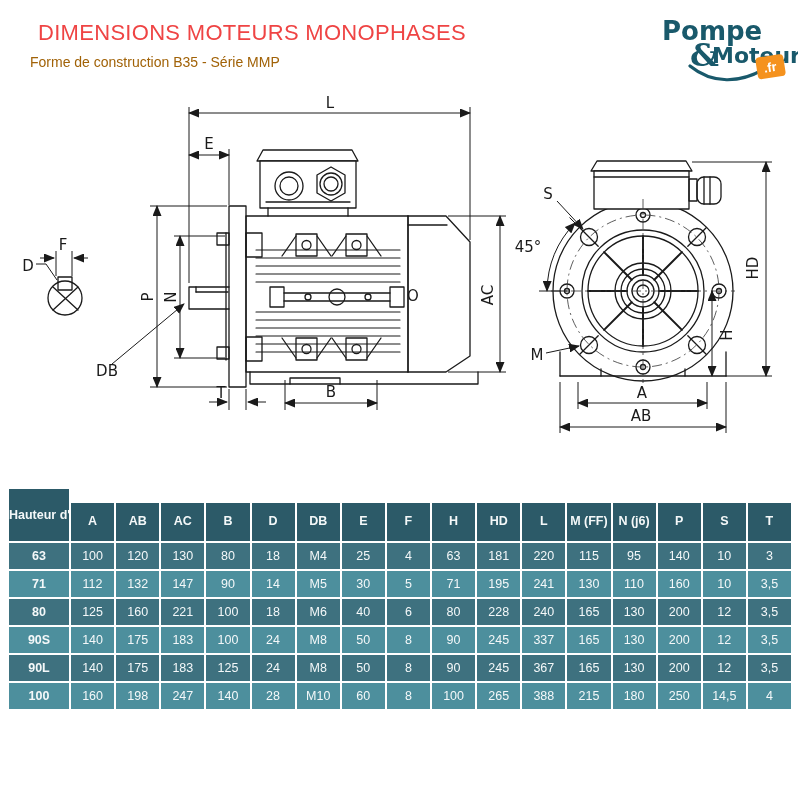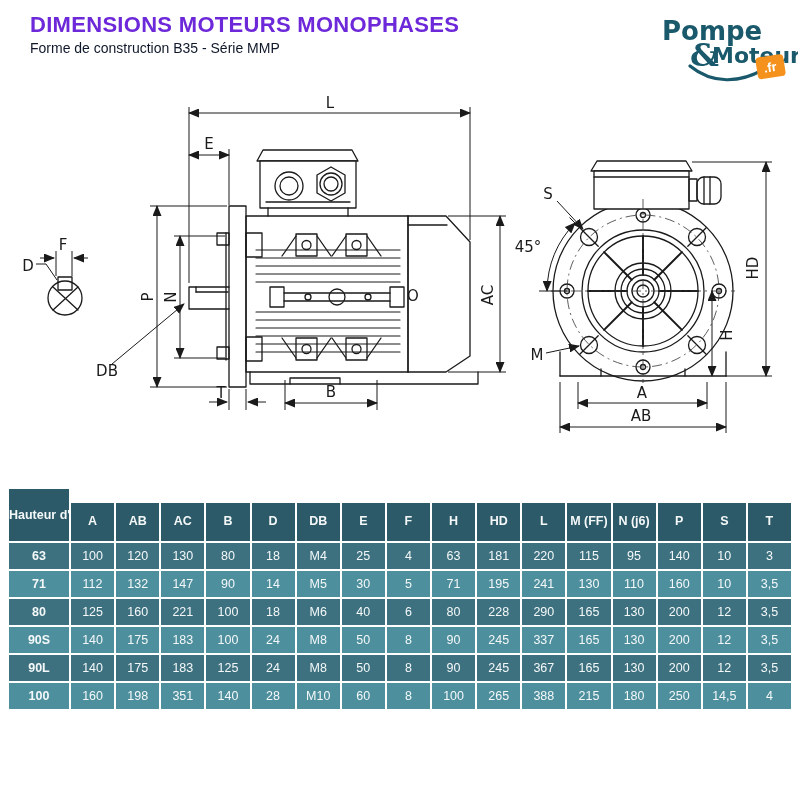--- a/index.html
+++ b/index.html
@@ -1,21 +1,21 @@
 <!DOCTYPE html>
 <html style="--hdr: #2c5a68; --dark: #3e717f; --light: #4d8f9d; --orange: #f5921e;"><head>
 <meta charset="utf-8">
 <style>
   html,body{margin:0;padding:0}
   body{width:800px;height:800px;position:relative;background:#fff;
        font-family:"Liberation Sans",sans-serif;overflow:hidden}
   .title-block{position:absolute;left:30px;top:12px}
-  .title{margin:0;font-size:22px;font-weight:700;letter-spacing:.3px;color:#6d28d9;
+  .title{margin:8px;font-size:22px;font-weight:400;letter-spacing:.3px;color:#ef4444;
          font-family:"Liberation Sans",sans-serif}
-  .subtitle{margin:2px 0 0 0;font-size:14px;color:#0f172a}
+  .subtitle{margin:2px 0 0 0;font-size:14px;color:#a16207}
   .logo{position:absolute;left:646px;top:8px;width:152px;height:82px}
   .drawing-svg{position:absolute;left:0;top:0;width:800px;height:800px}
   table.dims{position:absolute;left:7px;top:487px;width:786px;border-collapse:collapse;
        table-layout:fixed;text-align:center;color:#f4f8f9;font-size:12.5px}
   table.dims th,table.dims td{border:2px solid #fff;padding:0;height:26px;overflow:hidden;white-space:nowrap}
   table.dims thead th{height:40px;padding-top:12px;vertical-align:middle;font-weight:700;
        background:linear-gradient(#fff 0 14px,var(--hdr,#2c5a68) 14px)}
   table.dims thead th.axe{background:var(--hdr,#2c5a68);padding-top:0;line-height:1.15}
   table.dims tbody th{font-weight:700;background:transparent}
   table.dims tbody tr:nth-child(odd){background:var(--dark,#3e717f)}
@@ -352,21 +352,21 @@
         <td>125</td>
         <td>160</td>
         <td>221</td>
         <td>100</td>
         <td>18</td>
         <td>M6</td>
         <td>40</td>
         <td>6</td>
         <td>80</td>
         <td>228</td>
-        <td>290</td>
+        <td>240</td>
         <td>165</td>
         <td>130</td>
         <td>200</td>
         <td>12</td>
         <td>3,5</td>
       </tr>
       <tr>
         <th>90S</th>
         <td>140</td>
         <td>175</td>
@@ -401,21 +401,21 @@
         <td>165</td>
         <td>130</td>
         <td>200</td>
         <td>12</td>
         <td>3,5</td>
       </tr>
       <tr>
         <th>100</th>
         <td>160</td>
         <td>198</td>
-        <td>351</td>
+        <td>247</td>
         <td>140</td>
         <td>28</td>
         <td>M10</td>
         <td>60</td>
         <td>8</td>
         <td>100</td>
         <td>265</td>
         <td>388</td>
         <td>215</td>
         <td>180</td>

